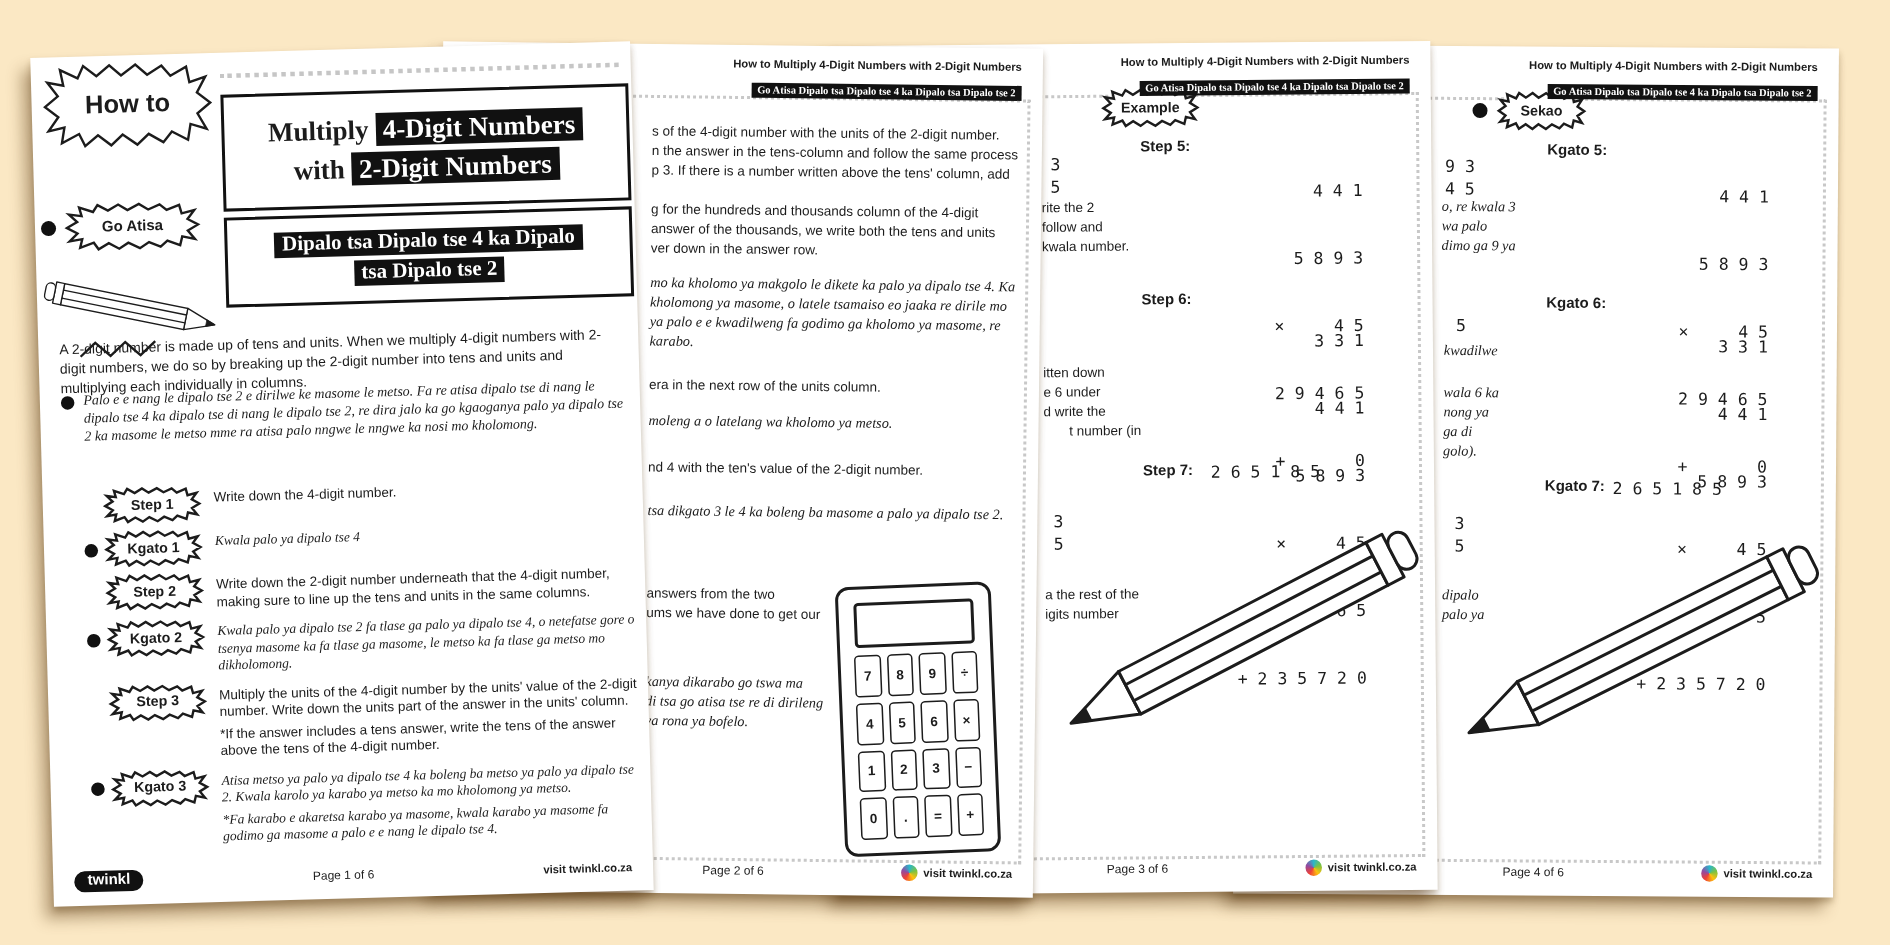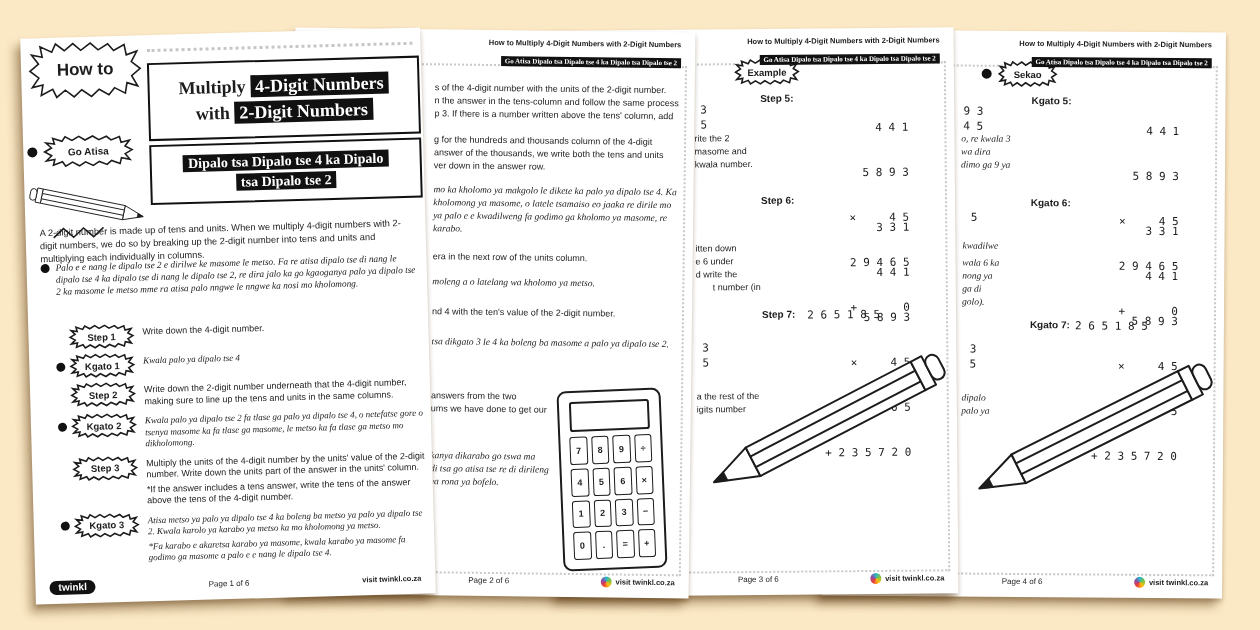--- a/index.html
+++ b/index.html
@@ -352,21 +352,21 @@
       <div>    2 9 4 6 5</div>
       <div>+ 2 3 5 7 2 0</div>
     </div>
 
     <div class="calc-label" style="top:280px">Step 7:</div>
     <div class="calc7" style="top:280px">2 6 5 1 8 5</div>
 
     <span class="fr mono" style="left:146px;top:74px">3</span>
     <span class="fr mono" style="left:146px;top:89px">5</span>
     <span class="fr" style="left:140px;top:104px">rite the 2</span>
-    <span class="fr" style="left:140px;top:117px">masome and</span>
+    <span class="fr" style="left:140px;top:117px">follow and</span>
     <span class="fr" style="left:140px;top:130px">kwala number.</span>
     <span class="fr" style="left:140px;top:214px">itten down</span>
     <span class="fr" style="left:140px;top:227px">e 6 under</span>
     <span class="fr" style="left:140px;top:240px">d write the</span>
     <span class="fr" style="left:157px;top:253px">t number (in</span>
     <span class="fr mono" style="left:146px;top:312px">3</span>
     <span class="fr mono" style="left:146px;top:327px">5</span>
     <span class="fr" style="left:140px;top:362px">a the rest of the</span>
     <span class="fr" style="left:140px;top:375px">igits number</span>
 
@@ -416,24 +416,24 @@
       <div>    2 9 4 6 5</div>
       <div>+ 2 3 5 7 2 0</div>
     </div>
 
     <div class="calc-label" style="top:288px">Kgato 7:</div>
     <div class="calc7" style="top:288px">2 6 5 1 8 5</div>
 
     <span class="fr mono" style="left:138px;top:74px">9 3</span>
     <span class="fr mono" style="left:138px;top:89px">4 5</span>
     <span class="fr it" style="left:136px;top:103px">o, re kwala 3</span>
-    <span class="fr it" style="left:136px;top:116px">wa dira</span>
+    <span class="fr it" style="left:136px;top:116px">wa palo</span>
     <span class="fr it" style="left:136px;top:129px">dimo ga 9 ya</span>
     <span class="fr mono" style="left:146px;top:180px">5</span>
-    <span class="fr it" style="left:138px;top:210px">kwadilwe</span>
+    <span class="fr it" style="left:138px;top:199px">kwadilwe</span>
     <span class="fr it" style="left:138px;top:227px">wala 6 ka</span>
     <span class="fr it" style="left:138px;top:240px">nong ya</span>
     <span class="fr it" style="left:138px;top:253px">ga di</span>
     <span class="fr it" style="left:138px;top:266px">golo).</span>
     <span class="fr mono" style="left:146px;top:312px">3</span>
     <span class="fr mono" style="left:146px;top:327px">5</span>
     <span class="fr it" style="left:138px;top:362px">dipalo</span>
     <span class="fr it" style="left:138px;top:375px">palo ya</span>
 
     <svg class="pencil-big" style="top:300px" width="270" height="168" viewBox="0 0 270 168">

